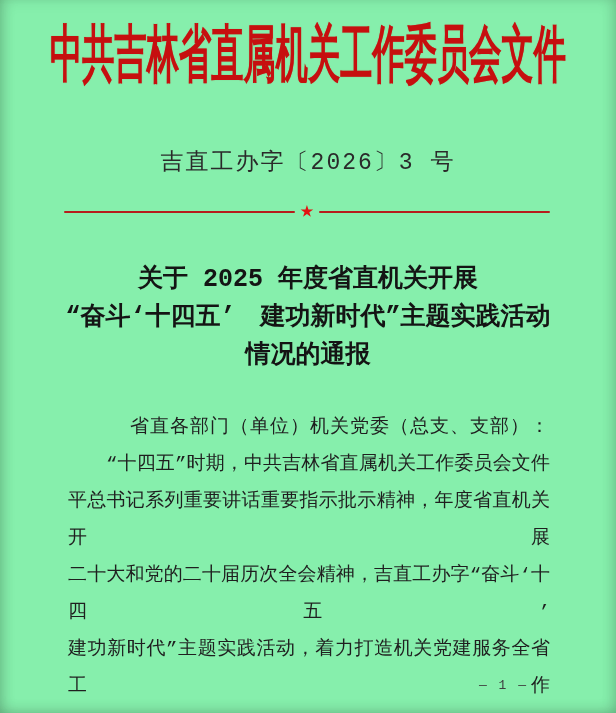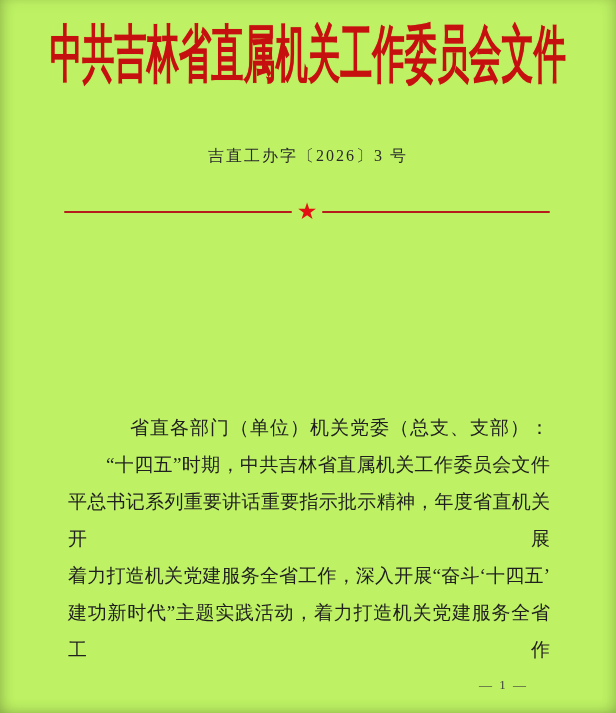--- a/index.html
+++ b/index.html
@@ -4,23 +4,23 @@
 <style>
   html, body {
     margin: 0;
     padding: 0;
     background: #ffffff;
   }
   .page {
     position: relative;
     width: 616px;
     height: 713px;
-    background: #bef264;
+    background: #86efac;
     overflow: hidden;
-    font-family: Liberation Serif, serif;
+    font-family: Liberation Mono, monospace;
     box-shadow:
       inset 0 0 16px rgba(0,0,0,0.08),
       inset 10px 0 14px -8px rgba(0,0,0,0.18),
       inset -10px 0 14px -8px rgba(0,0,0,0.14),
       inset 0 -10px 14px -8px rgba(0,0,0,0.12);
   }
   
   .org-title-wrap {
     position: absolute;
     top: 14px;
@@ -41,21 +41,21 @@
     transform-origin: center center;
     letter-spacing: 0;
     text-shadow: 0 0 1px rgba(198,15,15,0.55);
   }
   .doc-number {
     position: absolute;
     top: 146px;
     left: 0;
     width: 100%;
     text-align: center;
-    font-size: 16px;
+    font-size: 23px;
     letter-spacing: 2px;
     color: #2a2a2a;
   }
   
   .divider {
     position: absolute;
     top: 199px;
     left: 64px;
     right: 66px;
     height: 26px;
@@ -129,25 +129,30 @@
   </div>
 
   <div class="doc-number">吉直工办字〔2026〕3 号</div>
 
   <div class="divider">
     <span class="hr"></span>
     <span class="star">★</span>
     <span class="hr"></span>
   </div>
 
+  <div class="doc-title">
+    <div>关于 2025 年度省直机关开展</div>
+    <div>“奋斗‘十四五’　建功新时代”主题实践活动</div>
+    <div>情况的通报</div>
+  </div>
 
   <div class="doc-body">
     <div class="salutation">省直各部门（单位）机关党委（总支、支部）：</div>
     <div class="line indent">“十四五”时期，中共吉林省直属机关工作委员会文件</div>
     <div class="line">平总书记系列重要讲话重要指示批示精神，年度省直机关开展</div>
-    <div class="line">着力打造机关党建服务全省工作，深入开展“奋斗‘十四五’</div>
+    <div class="line">二十大和党的二十届历次全会精神，吉直工办字“奋斗‘十四五’</div>
     <div class="line">建功新时代”主题实践活动，着力打造机关党建服务全省工作</div>
 
   </div>
 
   <div class="page-number">— 1 —</div>
 
 </div>
 
 </body></html>

